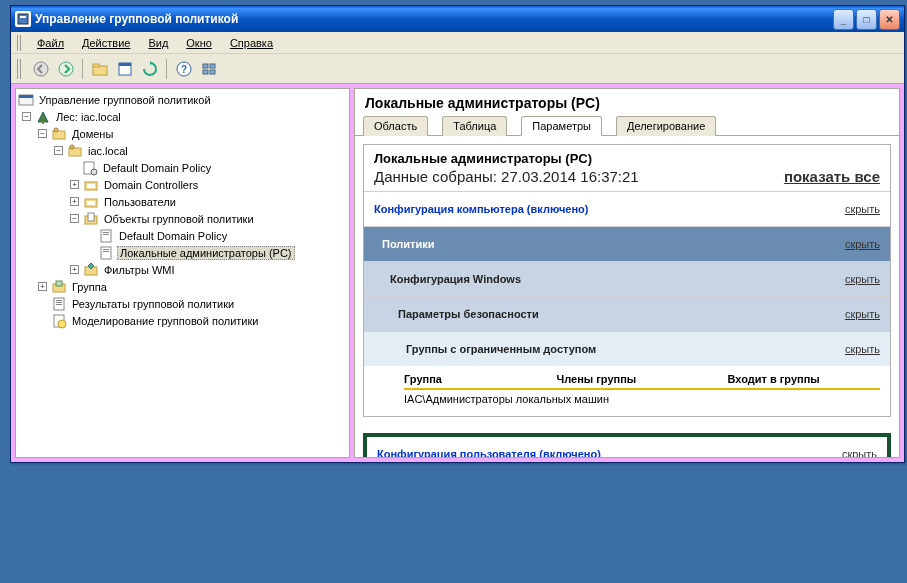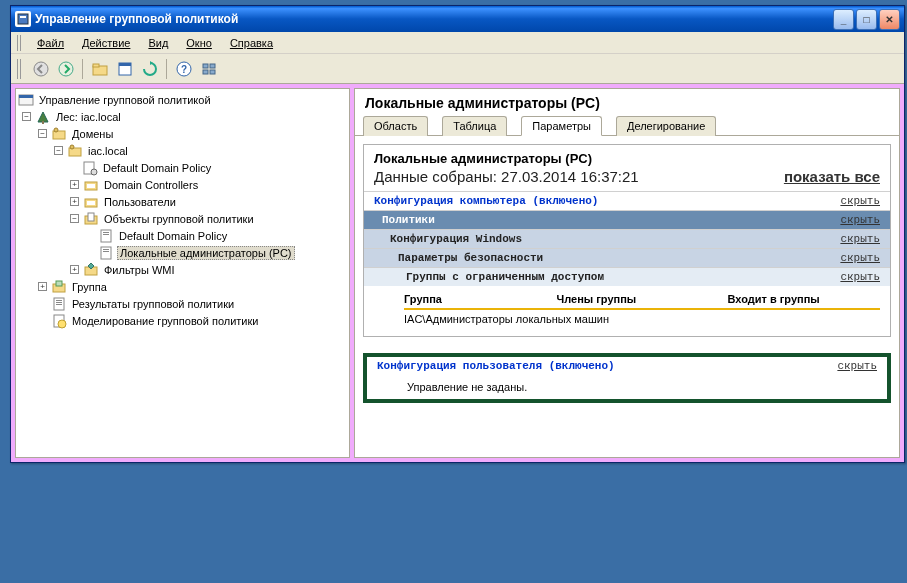--- a/index.html
+++ b/index.html
@@ -34,21 +34,21 @@
 .detail-title { padding: 6px 10px 4px; font-size: 14px; font-weight: bold; }
 .tabs { display: flex; padding: 0 8px; border-bottom: 1px solid #aca899; background: #fff; }
 .tab { padding: 3px 10px; border: 1px solid #aca899; border-bottom: none; margin-right: 14px; background: #ece9d8; border-radius: 3px 3px 0 0; cursor: pointer; position: relative; top: 1px; }
 .tab.active { background: #fff; border-bottom: 1px solid #fff; font-weight: normal; z-index: 1; }
 .detail-body { flex: 1; overflow: auto; padding: 8px; background: #fff; }
 .section-box { border: 1px solid #b0b0b0; background: #fff; }
 .section-head { padding: 6px 10px; }
 .section-head .sub-title { font-size: 13px; font-weight: bold; }
 .section-head .meta { font-size: 15px; color: #222; margin-top: 2px; display: flex; justify-content: space-between; }
 .section-head .meta a { color: #333; text-decoration: underline; font-weight: bold; }
-.row { display: flex; align-items: center; justify-content: space-between; padding: 3px 10px; border-top: 1px solid #d0d0d0; font-family: Liberation Mono, monospace; }
+.row { display: flex; align-items: center; justify-content: space-between; padding: 11px 10px; border-top: 1px solid #d0d0d0; }
 .row.blue { color: #0033cc; font-weight: bold; }
 .row.band { background: #6a8cb0; color: #fff; font-weight: bold; }
 .row.band2 { background: #c8d4e4; color: #222; font-weight: bold; }
 .row.band3 { background: #e4ecf4; color: #222; font-weight: bold; }
 .row .link { color: inherit; text-decoration: underline; cursor: pointer; font-weight: normal; }
 .row.band .link, .row.band2 .link, .row.band3 .link { color: #333; }
 .inner-table { padding: 4px 10px 8px 40px; }
 .inner-table .thead { display: flex; font-weight: bold; padding: 3px 0; border-bottom: 2px solid #eab308; }
 .inner-table .trow { display: flex; padding: 3px 0; }
 .col1 { flex: 1.2; }

